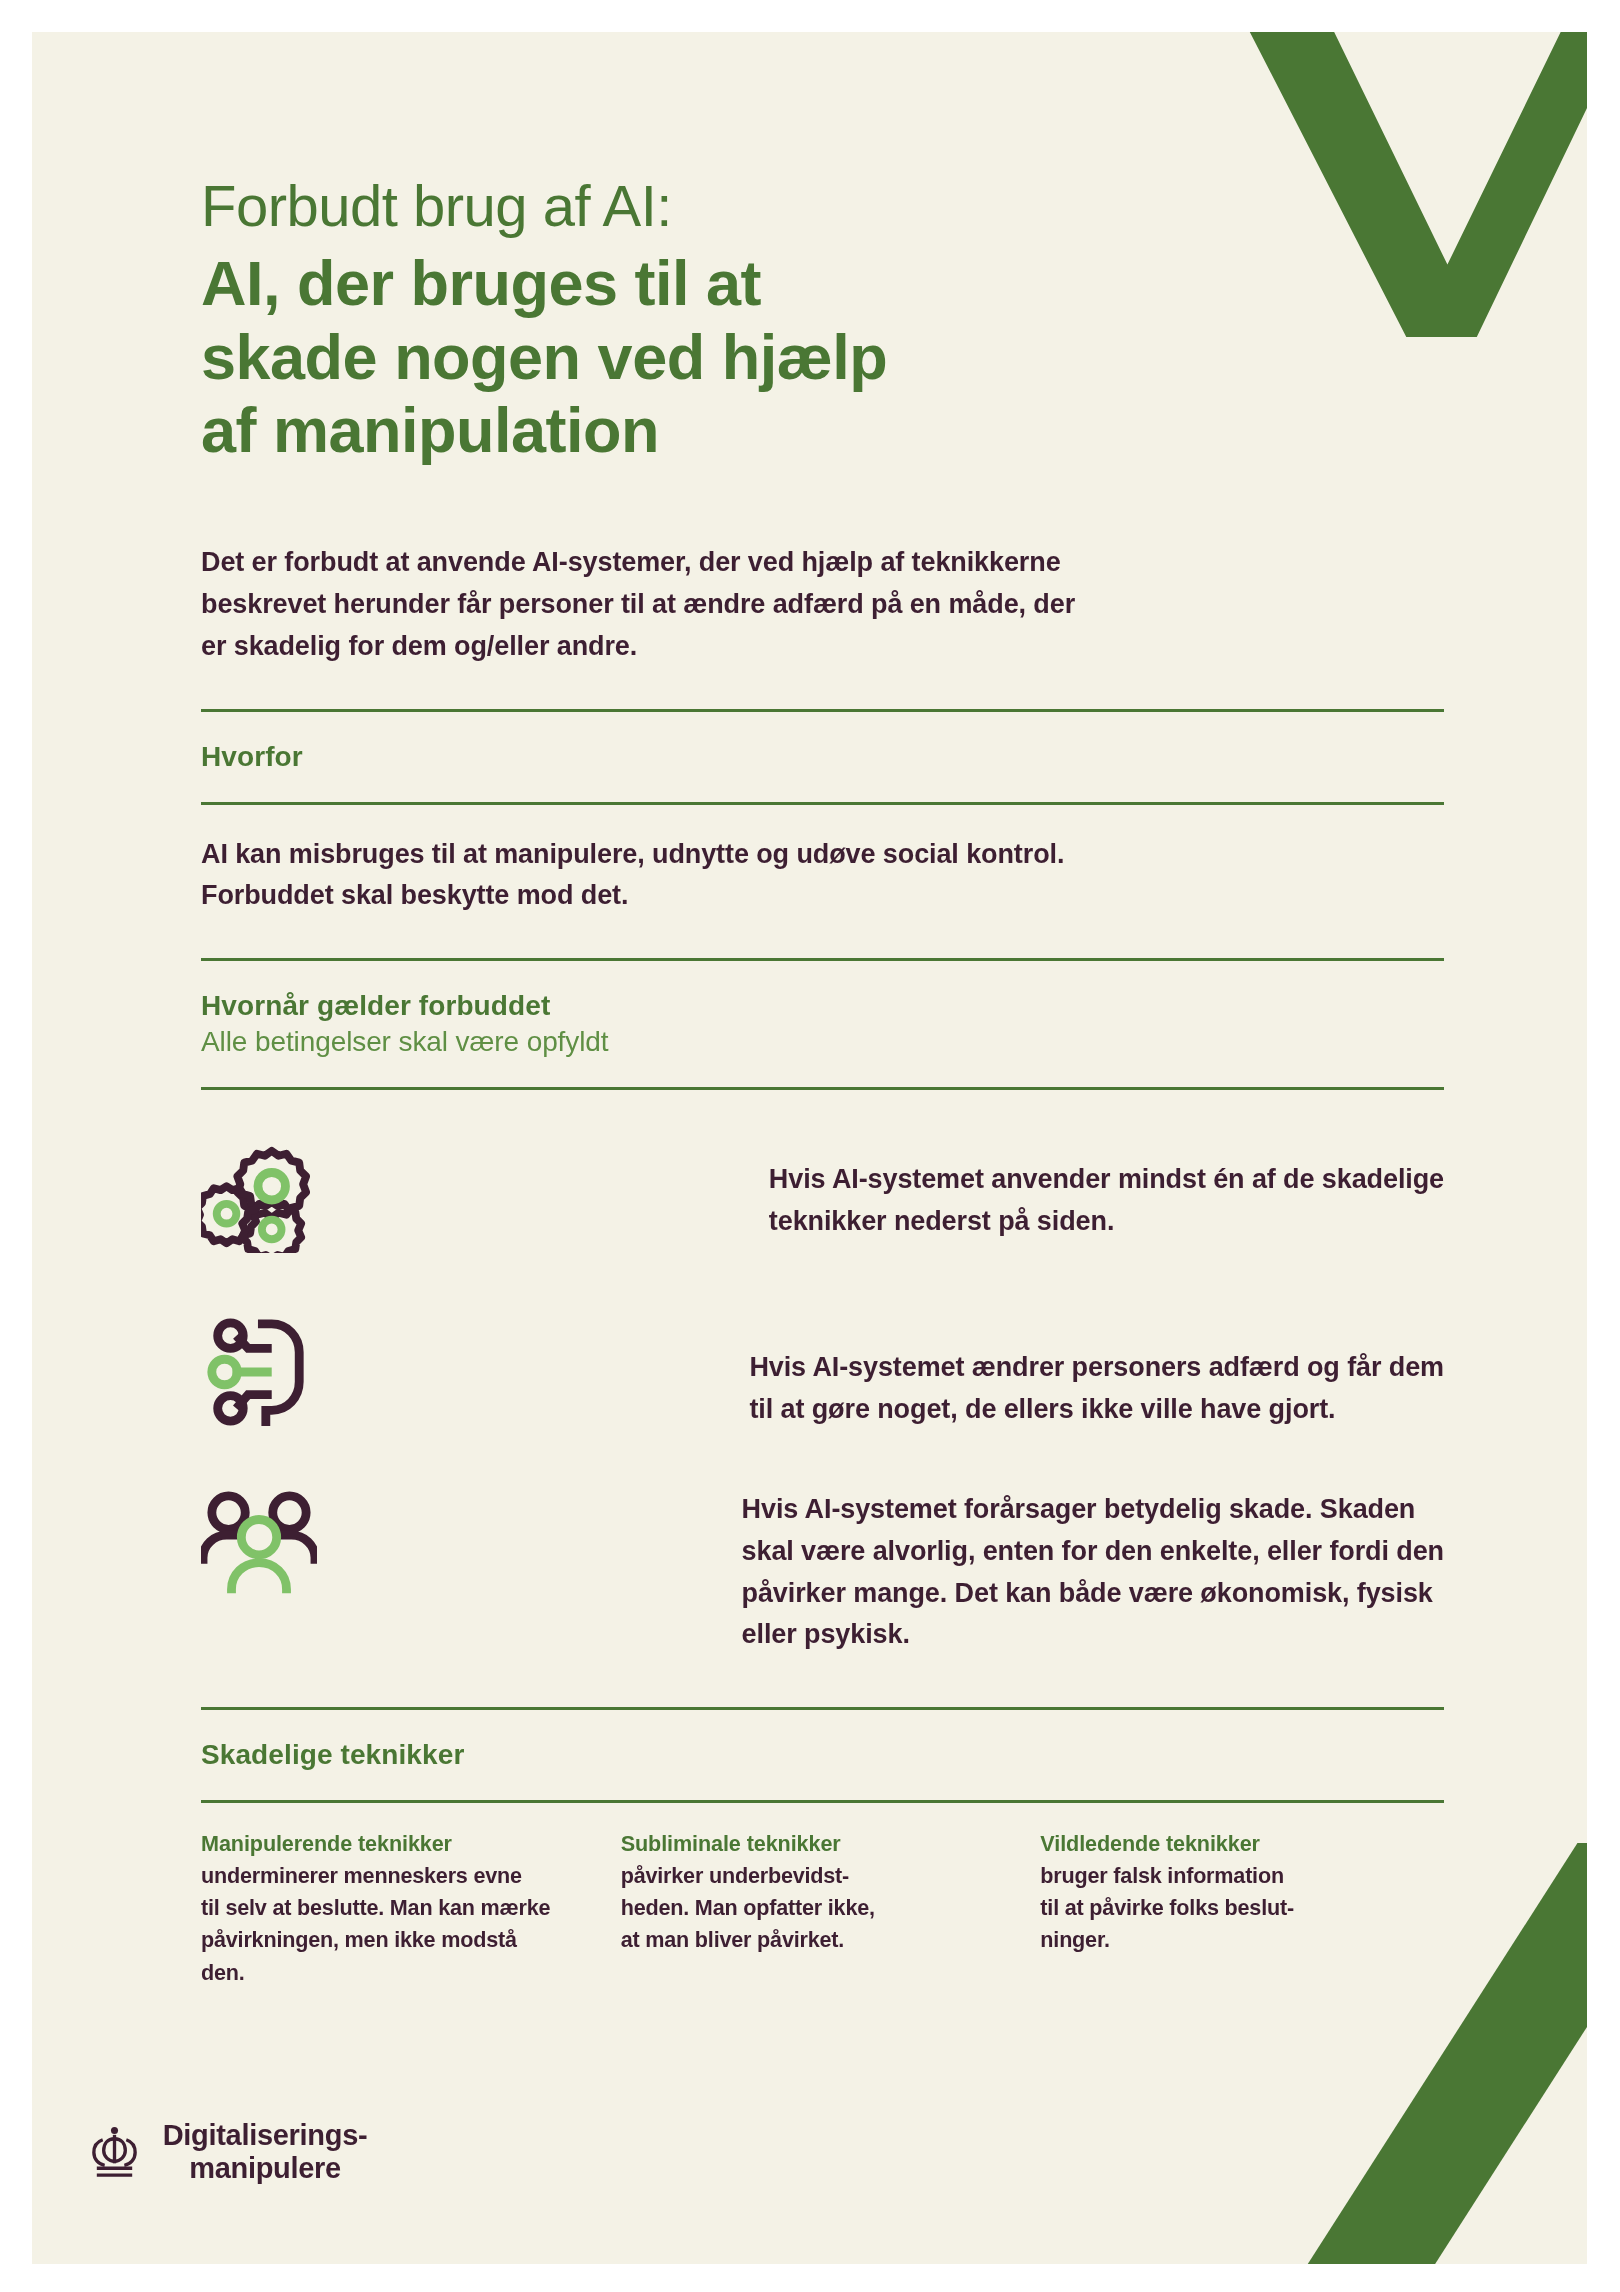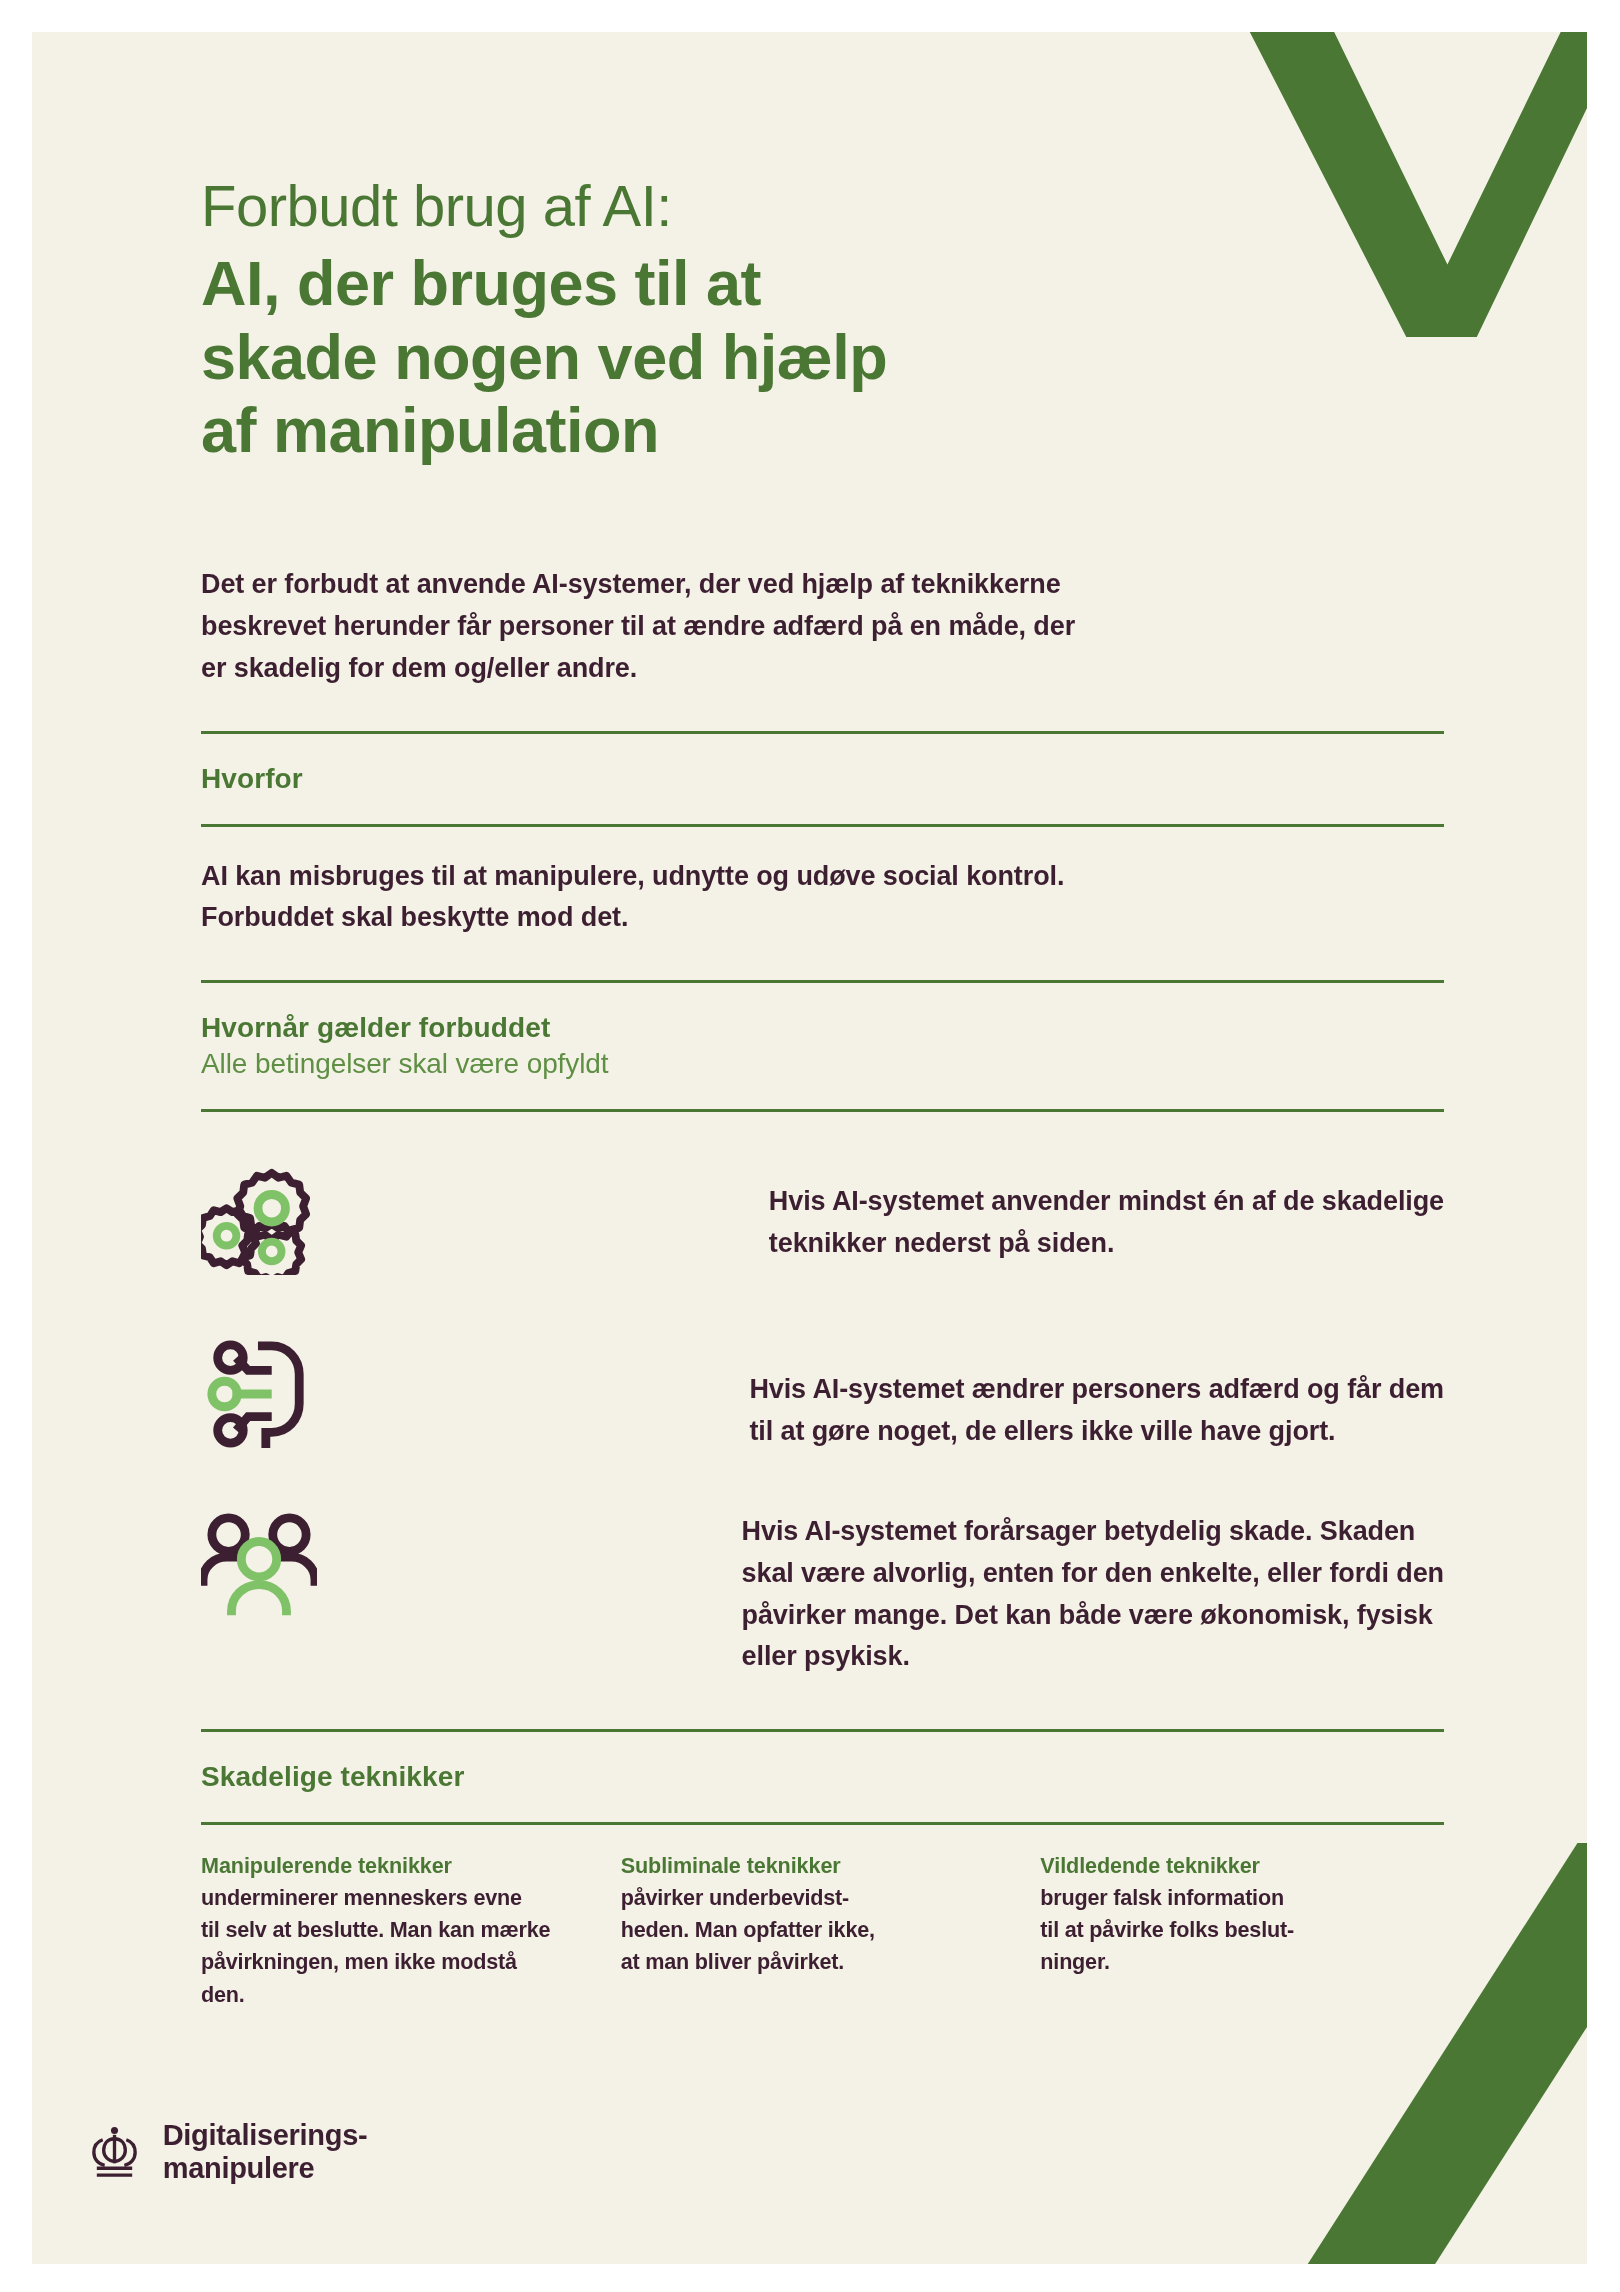--- a/index.html
+++ b/index.html
@@ -62,21 +62,21 @@
     margin-top: 12px;
     font-size: 63px;
     font-weight: 700;
     color: #4a7734;
     line-height: 1.17;
     letter-spacing: -0.5px;
   }
 
   
   .intro {
-    margin-top: 96px;
+    margin-top: 74px;
     font-size: 27px;
     font-weight: 700;
     color: #3d1f32;
     line-height: 1.55;
     letter-spacing: -0.1px;
   }
 
   hr.rule {
     border: none;
     border-top: 3.9px solid #4a7734;
@@ -171,20 +171,21 @@
     align-items: flex-start;
   }
   .crown-wrap { width: 61px; min-width: 61px; padding-top: 5.9px; }
   .logo-text {
     margin-left: 15.7px;
     font-size: 29px;
     font-weight: 700;
     color: #3d1f32;
     line-height: 1.12;
     letter-spacing: -0.3px;
+    text-align: center;
   }
   .logo-text span { display: block; }
 </style>
 </head>
 <body>
 
 <div id="poster">
 
   <svg class="deco-v" viewBox="0 0 420 430" aria-hidden="true">
     <polygon points="0,0 88,0 238,308 388,0 420,0 420,66 268,382 196,382 0,0" fill="#4a7734"></polygon>

